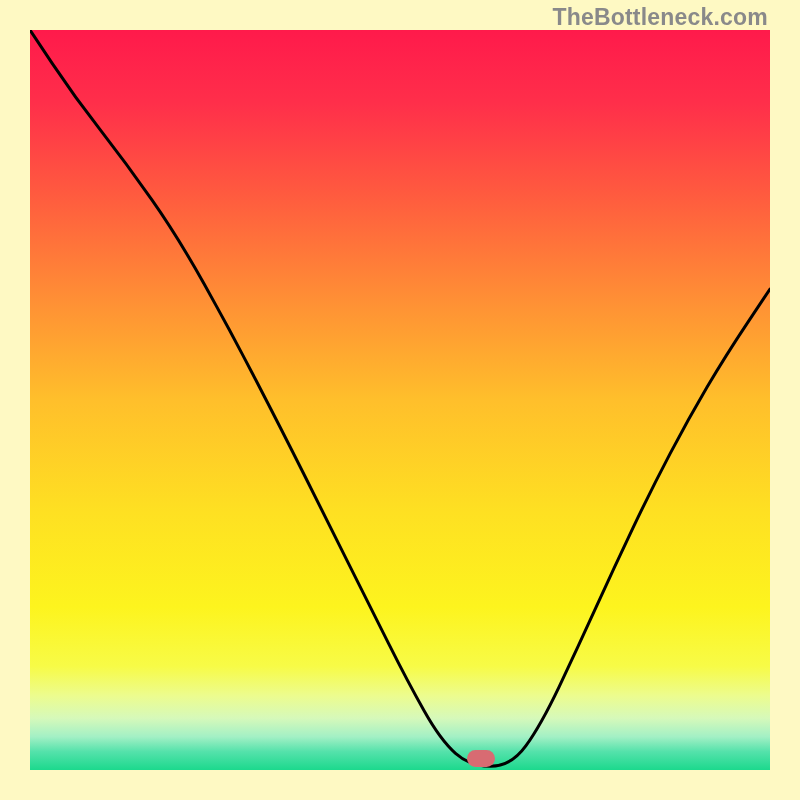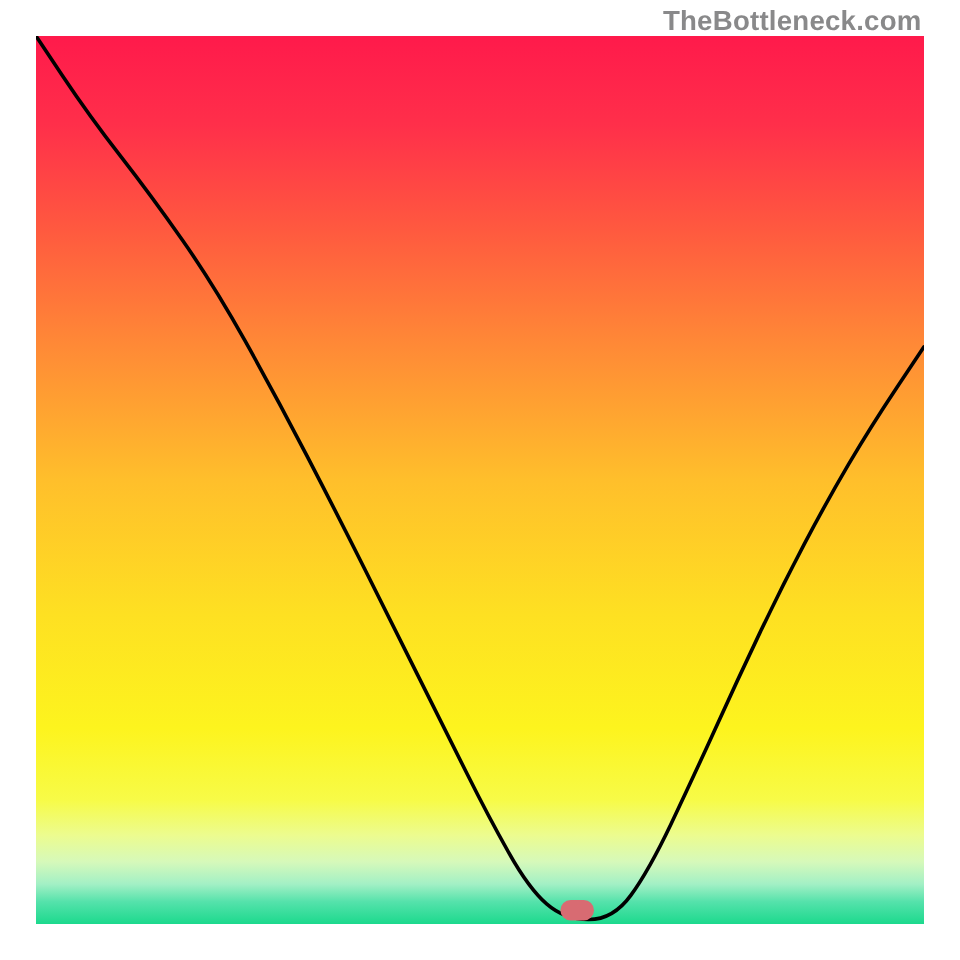--- a/index.html
+++ b/index.html
@@ -9,21 +9,21 @@
     height: 800px;
     background: #000;
     overflow: hidden;
   }
   .frame {
     position: absolute;
     left: 0;
     top: 0;
     width: 800px;
     height: 800px;
-    background: #ffffff;
+    background: #fef9c3;
   }
   .plot {
     position: absolute;
     left: 30px;
     top: 30px;
     width: 740px;
     height: 740px;
     overflow: hidden;
   }
   .gradient {

